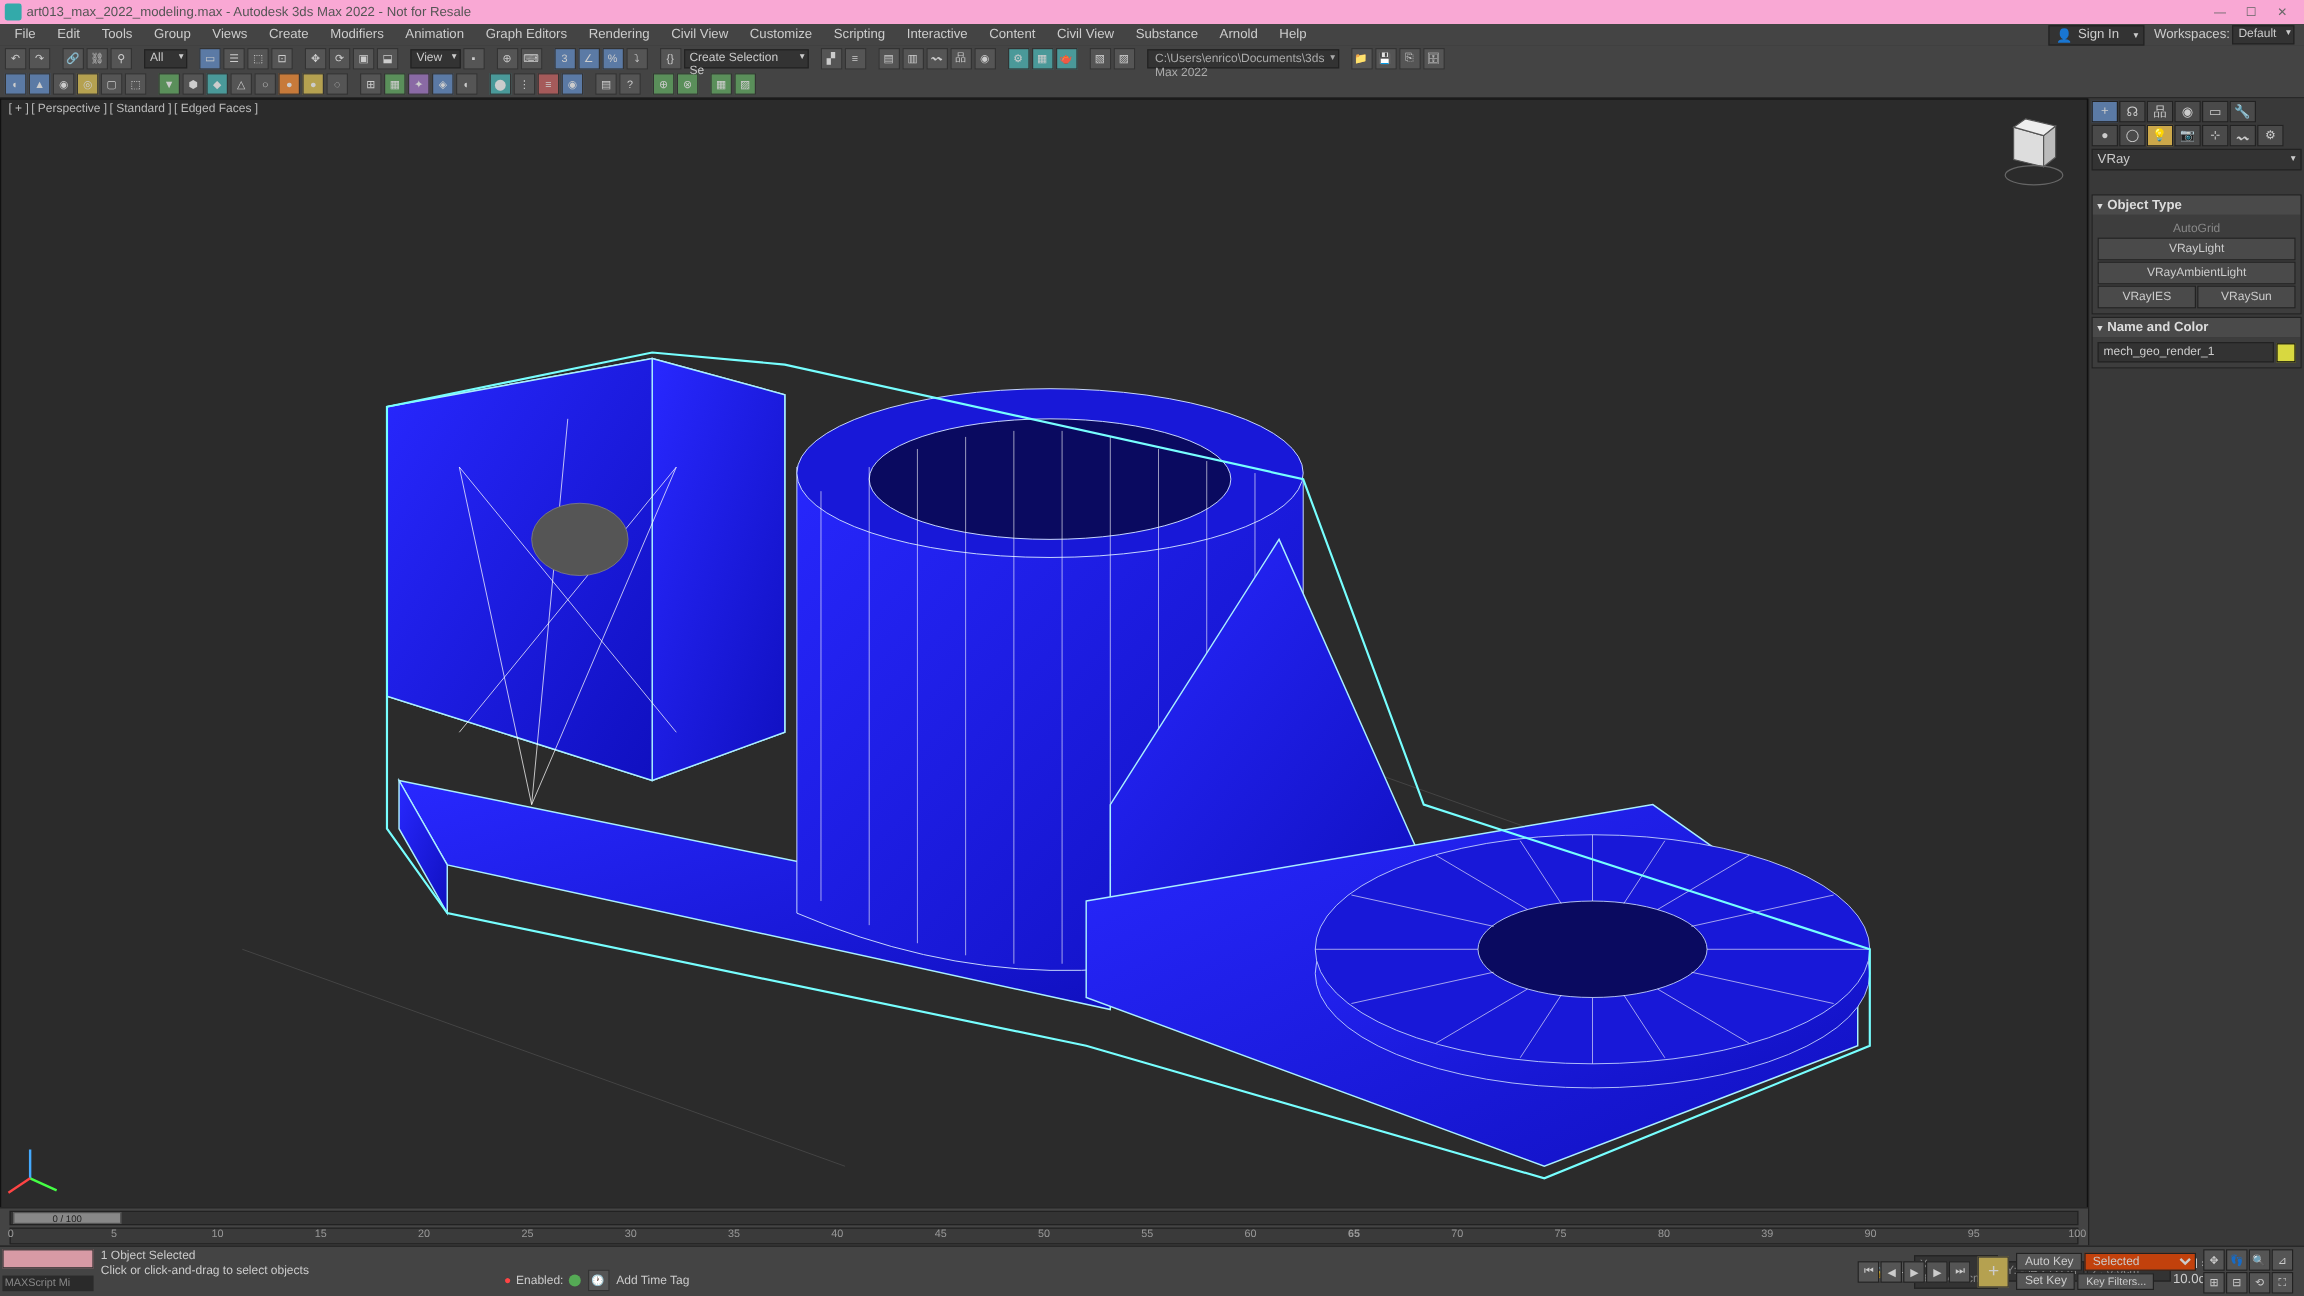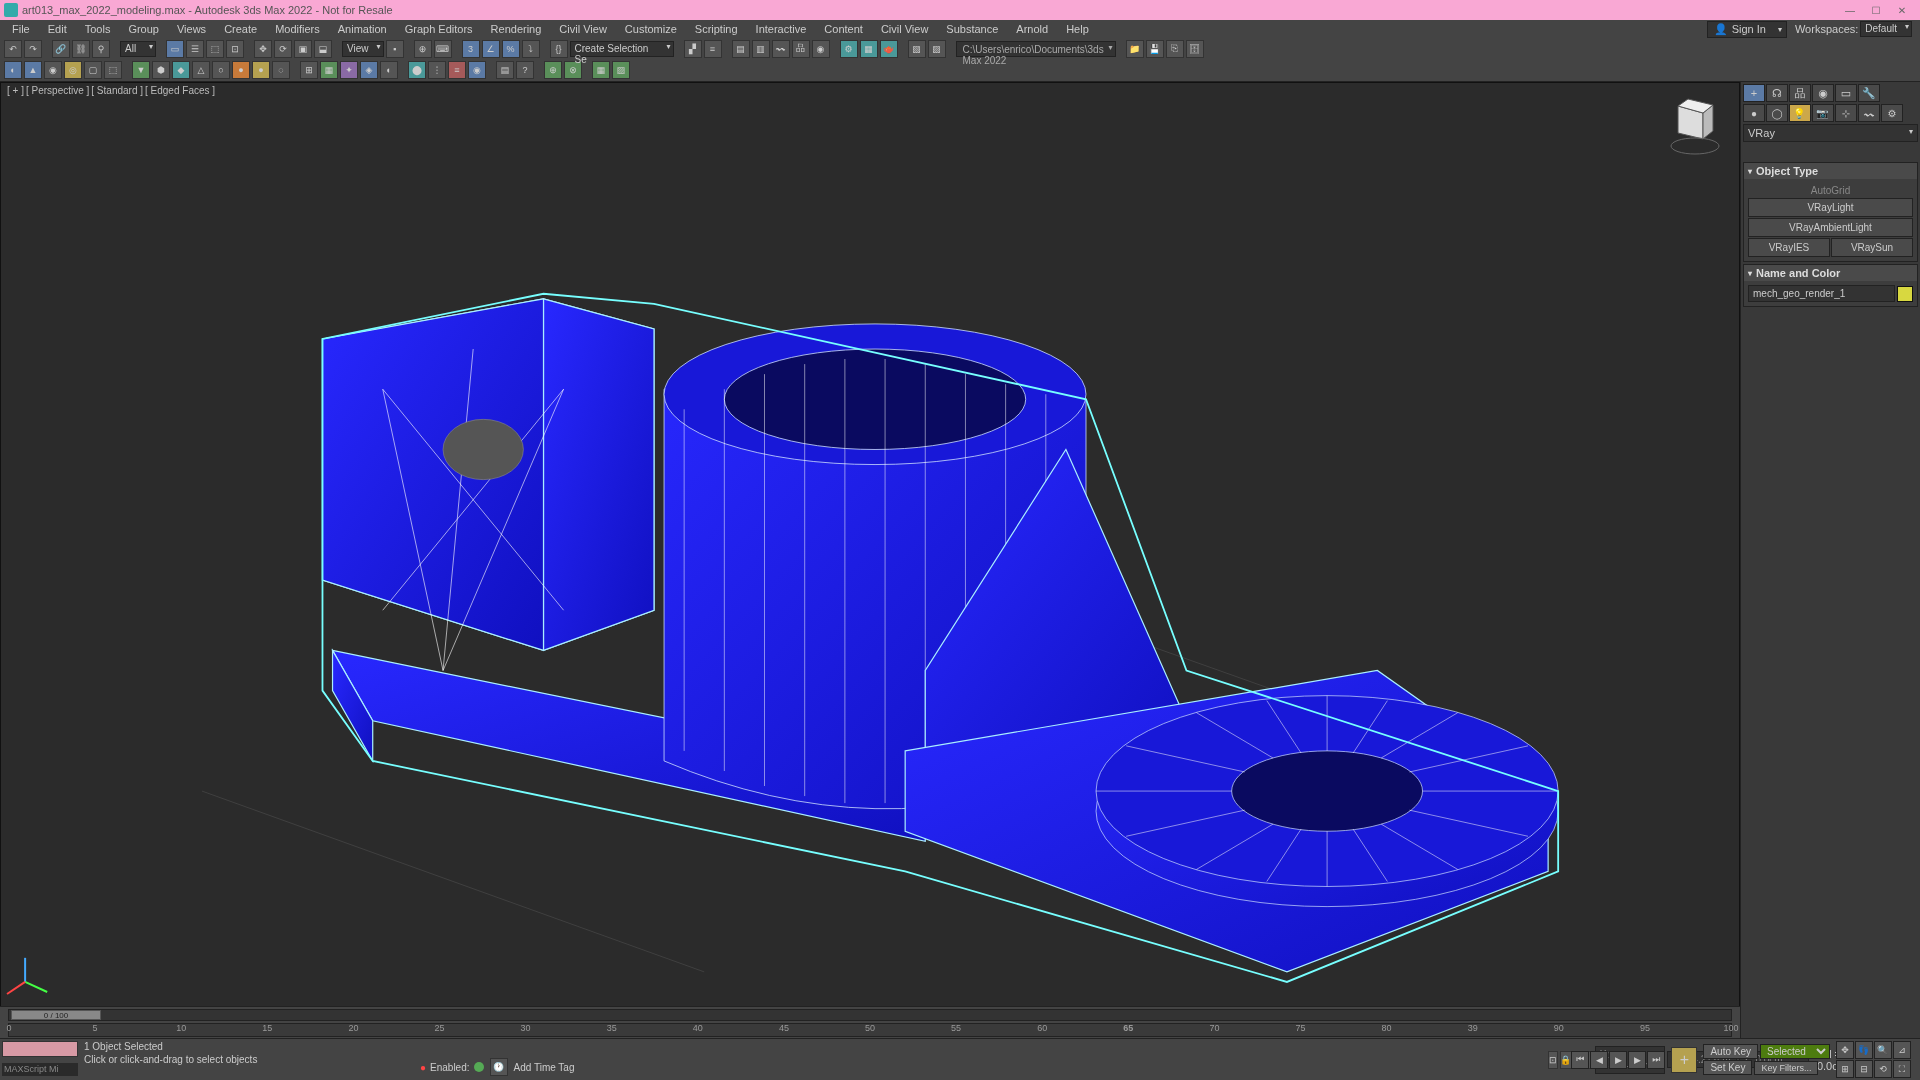--- a/index.html
+++ b/index.html
@@ -66,21 +66,21 @@
 .sb-mid{flex:1;display:flex;flex-direction:column;padding:2px 4px;gap:2px}
 .sb-mid .line{font-size:10px;color:#ccc}
 .sb-right{display:flex;align-items:center;gap:2px;padding:0 4px}
 .sb-coords{display:flex;gap:2px;align-items:center;font-size:10px}
 .sb-coords .fld{background:#333;border:1px solid #222;padding:2px 4px;width:70px;color:#888}
 .sb-play{display:flex;gap:1px}
 .sb-play .b{width:18px;height:18px;background:#555;border:1px solid #222;display:flex;align-items:center;justify-content:center;font-size:9px}
 .sb-key{display:flex;flex-direction:column;gap:1px}
 .sb-key .row{display:flex;gap:2px;align-items:center;font-size:10px}
 .sb-key .b{padding:1px 6px;background:#555;border:1px solid #222;font-size:10px}
-.sb-key select{background:#4d7c0f;border:1px solid #222;color:#ccc;font-size:10px;padding:0 2px;width:70px}
+.sb-key select{background:#c2410c;border:1px solid #222;color:#ccc;font-size:10px;padding:0 2px;width:93px}
 .sb-nav{display:flex;flex-wrap:wrap;width:80px;gap:1px}
 .sb-nav .b{width:18px;height:18px;background:#555;border:1px solid #222;font-size:9px;display:flex;align-items:center;justify-content:center}
 .sb-enabled{display:flex;align-items:center;gap:4px;font-size:10px;color:#ccc}
 .sb-enabled .dot{width:10px;height:10px;border-radius:50%;background:#5a5}
 </style>
 </head>
 <body>
 
 <div class="titlebar">
   <span class="icon"></span>

